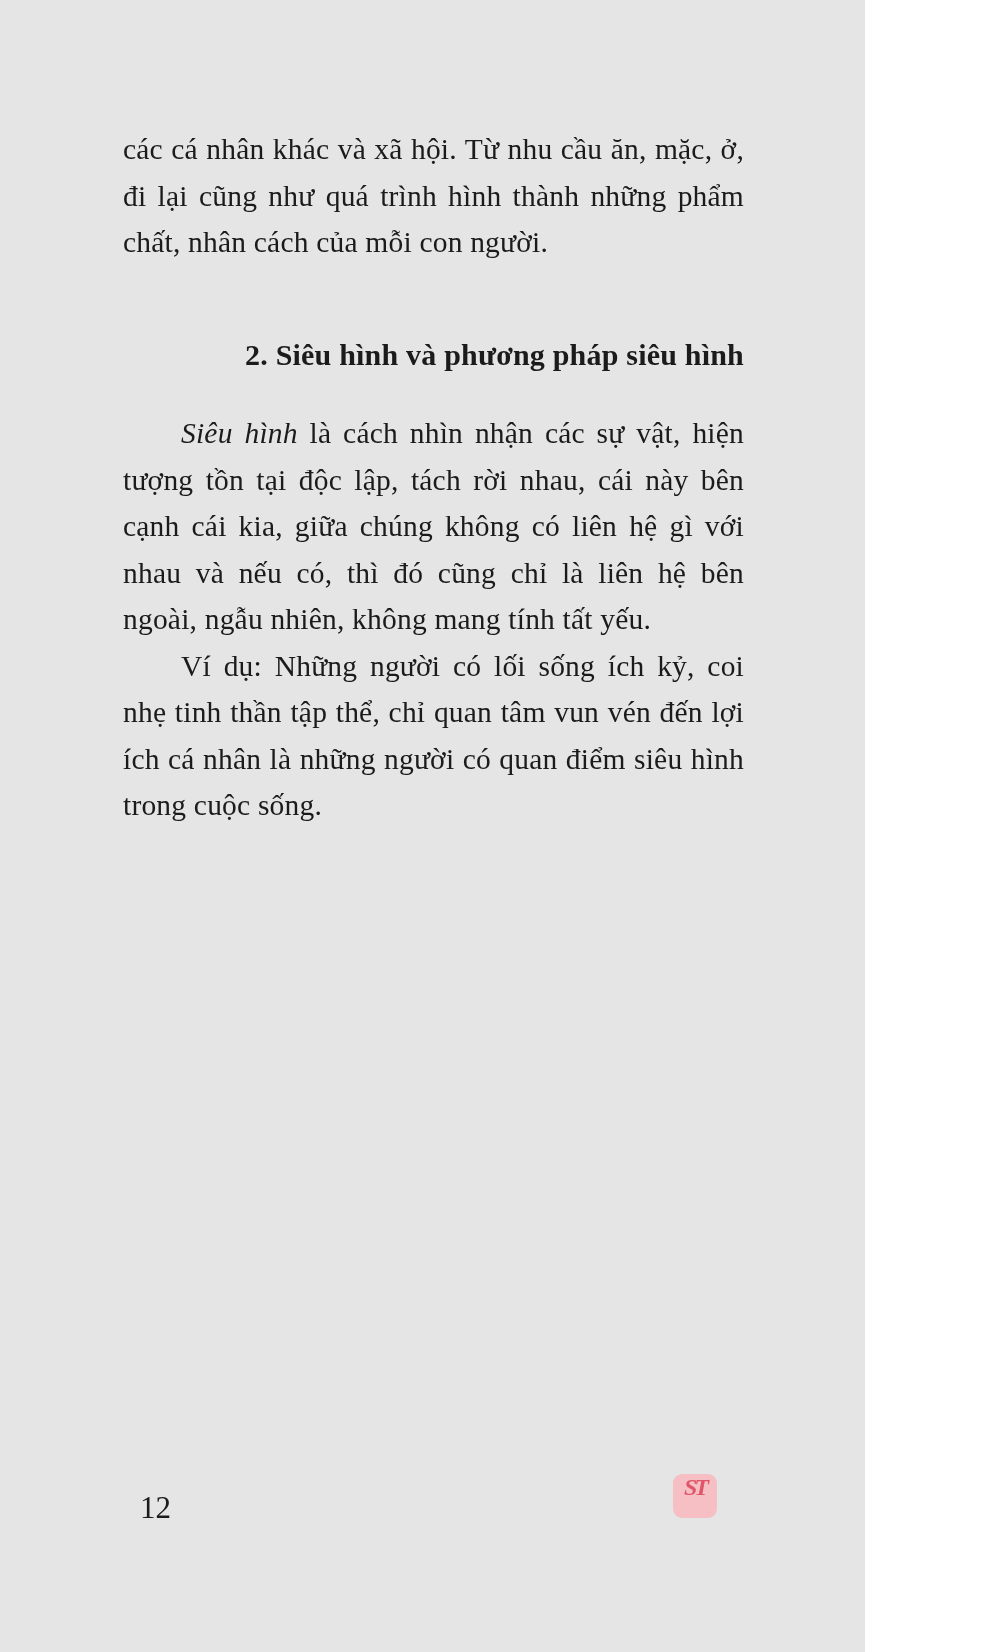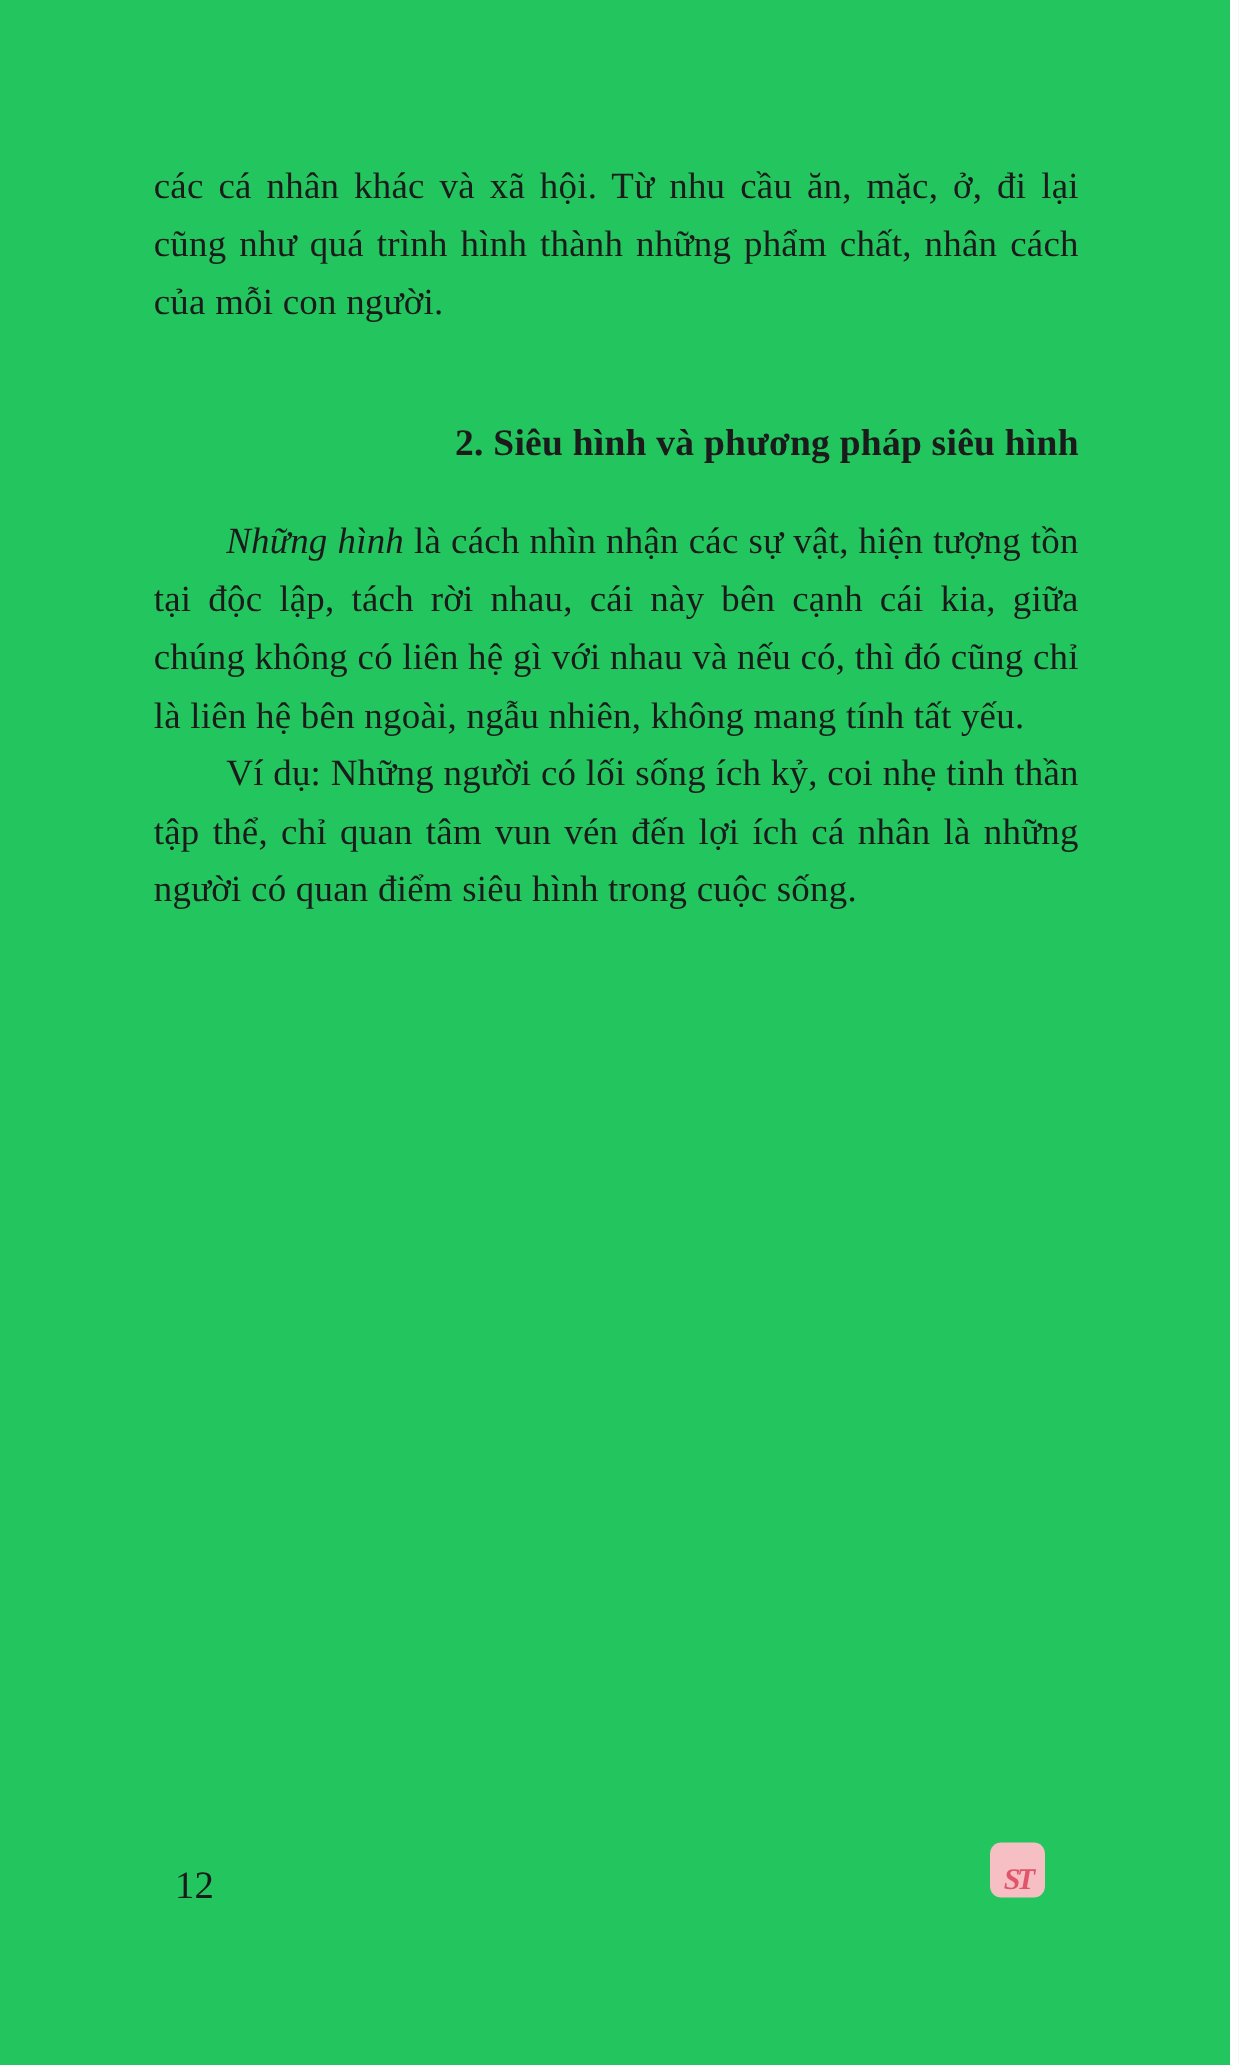--- a/index.html
+++ b/index.html
@@ -2,23 +2,23 @@
 <html lang="vi"><head>
 <meta charset="utf-8">
 <style>
   html, body {
     margin: 0;
     padding: 0;
     background: #ffffff;
   }
   .page {
     position: relative;
-    width: 984px;
+    width: 865px;
     height: 1652px;
-    background: #22c55e;
+    background: #e5e5e5;
     font-family: "Liberation Serif", "DejaVu Serif", serif;
     color: #1b1b1b;
     overflow: hidden;
   }
   .text-block {
     position: absolute;
     left: 123px;
     right: 121px;
     top: 126px;
     font-size: 29.5px;
@@ -64,21 +64,21 @@
   }
   .publisher-logo {
     position: absolute;
     right: 148px;
     top: 12px;
     width: 44px;
     height: 44px;
     background: #f5bfc4;
     border-radius: 9px;
     display: flex;
-    align-items: flex-end;
+    align-items: flex-start;
     justify-content: center;
     font-family: "Liberation Serif", serif;
     font-weight: bold;
     font-style: italic;
     font-size: 24px;
     color: #e0556a;
     letter-spacing: -3px;
   }
 </style>
 </head>
@@ -88,21 +88,21 @@
 
   <div class="text-block">
 
     <p class="para first">các cá nhân khác và xã hội. Từ nhu cầu ăn, mặc, ở, đi lại cũng như quá trình hình thành những phẩm chất, nhân cách của mỗi con người.</p>
 
 
 
 
     <p class="section-heading">2. Siêu hình và phương pháp siêu hình</p>
 
-    <p class="para"><span class="lead-italic">Những hình</span><span> là cách nhìn nhận các sự vật, hiện tượng tồn tại độc lập, tách rời nhau, cái này bên cạnh cái kia, giữa chúng không có liên hệ gì với nhau và nếu có, thì đó cũng chỉ là liên hệ bên ngoài, ngẫu nhiên, không mang tính tất yếu.</span></p>
+    <p class="para"><span class="lead-italic">Siêu hình</span><span> là cách nhìn nhận các sự vật, hiện tượng tồn tại độc lập, tách rời nhau, cái này bên cạnh cái kia, giữa chúng không có liên hệ gì với nhau và nếu có, thì đó cũng chỉ là liên hệ bên ngoài, ngẫu nhiên, không mang tính tất yếu.</span></p>
 
     <p class="para">Ví dụ: Những người có lối sống ích kỷ, coi nhẹ tinh thần tập thể, chỉ quan tâm vun vén đến lợi ích cá nhân là những người có quan điểm siêu hình trong cuộc sống.</p>
 
 
   </div>
 
   <div class="footer">
     <div class="page-number">12</div>
     <div class="publisher-logo">
       <span>ST</span>

